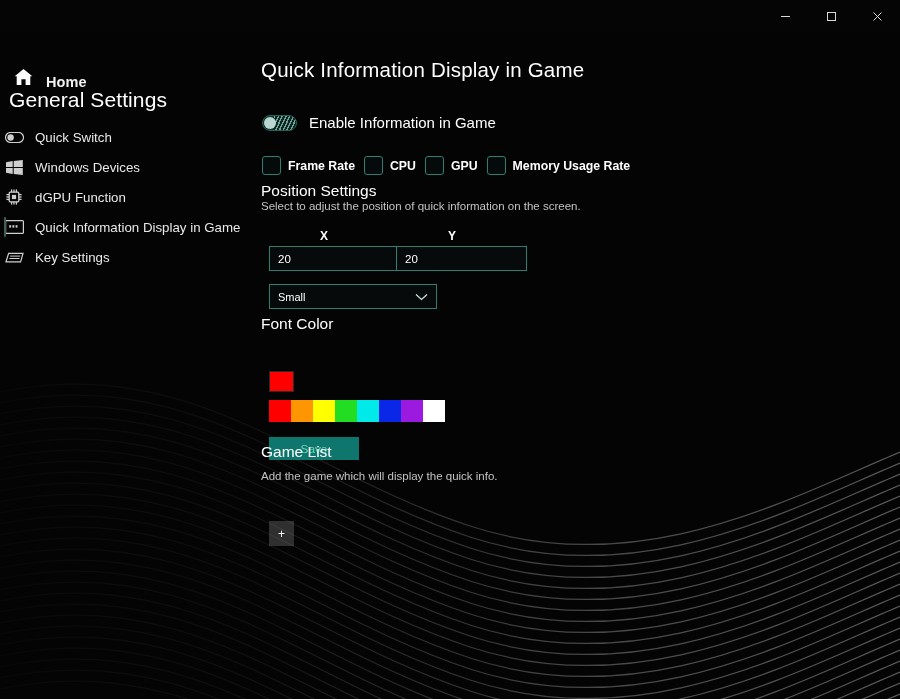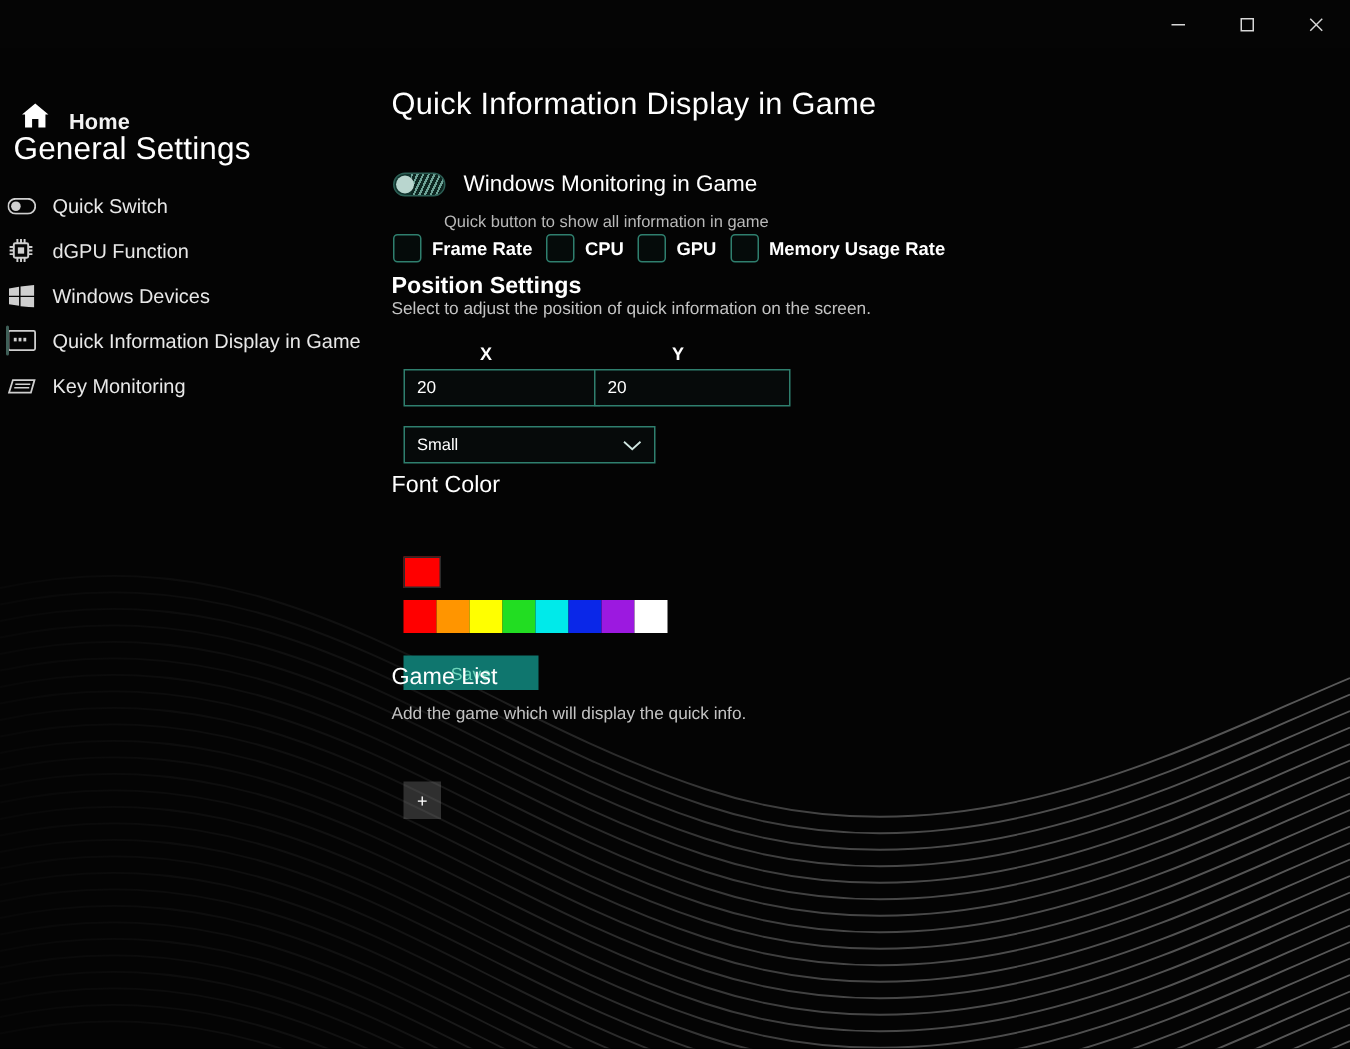--- a/index.html
+++ b/index.html
@@ -220,21 +220,21 @@
     white-space: nowrap;
   }
 
   
   .sub-head {
     position: absolute;
     font-size: 15.5px;
     font-weight: 400;
     color: #ffffff;
   }
-  #position-head { left: 3px; top: 150px; font-weight: bold; }
+  #position-head { left: 3px; top: 150px; }
   #fontcolor-head { left: 3px; top: 283px; }
   #gamelist-head { left: 3px; top: 411px; }
 
   .hint {
     position: absolute;
     font-size: 11.5px;
     color: #c3c3c3;
   }
   #position-hint { left: 3px; top: 168px; }
   #gamelist-hint  { left: 3px; top: 438px; }
@@ -425,91 +425,90 @@
           <svg width="19" height="11" viewBox="0 0 19 11">
             <rect x="0.5" y="0.5" width="18" height="10" rx="5" fill="none" stroke="currentColor" stroke-width="1.2"></rect>
             <circle cx="5.6" cy="5.5" r="3.2" fill="currentColor"></circle>
           </svg>
         </span>
         <span class="label">Quick Switch</span>
       </div>
 
       <div class="nav-item">
         <span class="ico">
+          <svg width="17" height="15" viewBox="0 0 17 15" fill="currentColor">
+            <path d="M0 2.3 L6.7 1.1 L6.7 7.1 L0 7.1 Z"></path>
+            <path d="M7.7 0.95 L16.8 0 L16.8 7.1 L7.7 7.1 Z"></path>
+            <path d="M0 8.0 L6.7 8.0 L6.7 13.9 L0 12.8 Z"></path>
+            <path d="M7.7 8.0 L16.8 8.0 L16.8 15 L7.7 14.1 Z"></path>
+          </svg>
+        </span>
+        <span class="label">Windows Devices</span>
+      </div>
+
+      <div class="nav-item">
+        <span class="ico">
           <svg width="18" height="18" viewBox="0 0 18 18" fill="none" stroke="currentColor" stroke-width="1.3">
             <rect x="4.2" y="4.2" width="9.6" height="9.6" rx="1"></rect>
             <rect x="6.9" y="6.9" width="4.2" height="4.2" fill="currentColor" stroke="none"></rect>
             <line x1="6.6" y1="4.2" x2="6.6" y2="1.4"></line>
             <line x1="9" y1="4.2" x2="9" y2="1.4"></line>
             <line x1="11.4" y1="4.2" x2="11.4" y2="1.4"></line>
             <line x1="6.6" y1="13.8" x2="6.6" y2="16.6"></line>
             <line x1="9" y1="13.8" x2="9" y2="16.6"></line>
             <line x1="11.4" y1="13.8" x2="11.4" y2="16.6"></line>
             <line x1="4.2" y1="6.6" x2="1.4" y2="6.6"></line>
             <line x1="4.2" y1="9" x2="1.4" y2="9"></line>
             <line x1="4.2" y1="11.4" x2="1.4" y2="11.4"></line>
             <line x1="13.8" y1="6.6" x2="16.6" y2="6.6"></line>
             <line x1="13.8" y1="9" x2="16.6" y2="9"></line>
             <line x1="13.8" y1="11.4" x2="16.6" y2="11.4"></line>
           </svg>
         </span>
         <span class="label">dGPU Function</span>
       </div>
 
-      <div class="nav-item">
-        <span class="ico">
-          <svg width="17" height="15" viewBox="0 0 17 15" fill="currentColor">
-            <path d="M0 2.3 L6.7 1.1 L6.7 7.1 L0 7.1 Z"></path>
-            <path d="M7.7 0.95 L16.8 0 L16.8 7.1 L7.7 7.1 Z"></path>
-            <path d="M0 8.0 L6.7 8.0 L6.7 13.9 L0 12.8 Z"></path>
-            <path d="M7.7 8.0 L16.8 8.0 L16.8 15 L7.7 14.1 Z"></path>
-          </svg>
-        </span>
-        <span class="label">Windows Devices</span>
-      </div>
-
       <div class="nav-item selected">
         <span class="ico">
           <svg width="19" height="14" viewBox="0 0 19 14">
             <rect x="0.6" y="0.6" width="17.8" height="12.8" rx="1" fill="none" stroke="currentColor" stroke-width="1.2"></rect>
             <rect x="4.2" y="5.2" width="1.9" height="2.4" fill="currentColor"></rect>
             <rect x="7.4" y="5.2" width="1.9" height="2.4" fill="currentColor"></rect>
             <rect x="10.6" y="5.2" width="1.9" height="2.4" fill="currentColor"></rect>
           </svg>
         </span>
         <span class="label">Quick Information Display in Game</span>
       </div>
 
       <div class="nav-item">
         <span class="ico">
           <svg width="19" height="13" viewBox="0 0 19 13">
             <path d="M1 10.8 L3.6 2.4 L18 2.4 L15.6 10.8 Z" fill="none" stroke="currentColor" stroke-width="1.2"></path>
             <line x1="5.2" y1="5.1" x2="15.2" y2="5.1" stroke="currentColor" stroke-width="1"></line>
             <line x1="4.5" y1="7.5" x2="14.5" y2="7.5" stroke="currentColor" stroke-width="1"></line>
           </svg>
         </span>
-        <span class="label">Key Monitoring</span>
+        <span class="label">Key Settings</span>
       </div>
 
     </div>
   </div>
 
   <div id="main">
 
     <div id="page-title">Quick Information Display in Game</div>
 
     <div id="enable-row">
       <div class="toggle">
         <div class="hatch"></div>
         <div class="knob"></div>
       </div>
-      <span id="enable-label">Windows Monitoring in Game</span>
-    </div>
-
-    <div id="quick-hint" class="hint-inline">Quick button to show all information in game</div>
+      <span id="enable-label">Enable Information in Game</span>
+    </div>
+
 
     <div id="check-row">
       <div class="chk-group">
         <div class="chk-box"></div>
         <span class="chk-label">Frame Rate</span>
       </div>
       <div class="chk-group">
         <div class="chk-box"></div>
         <span class="chk-label">CPU</span>
       </div>

